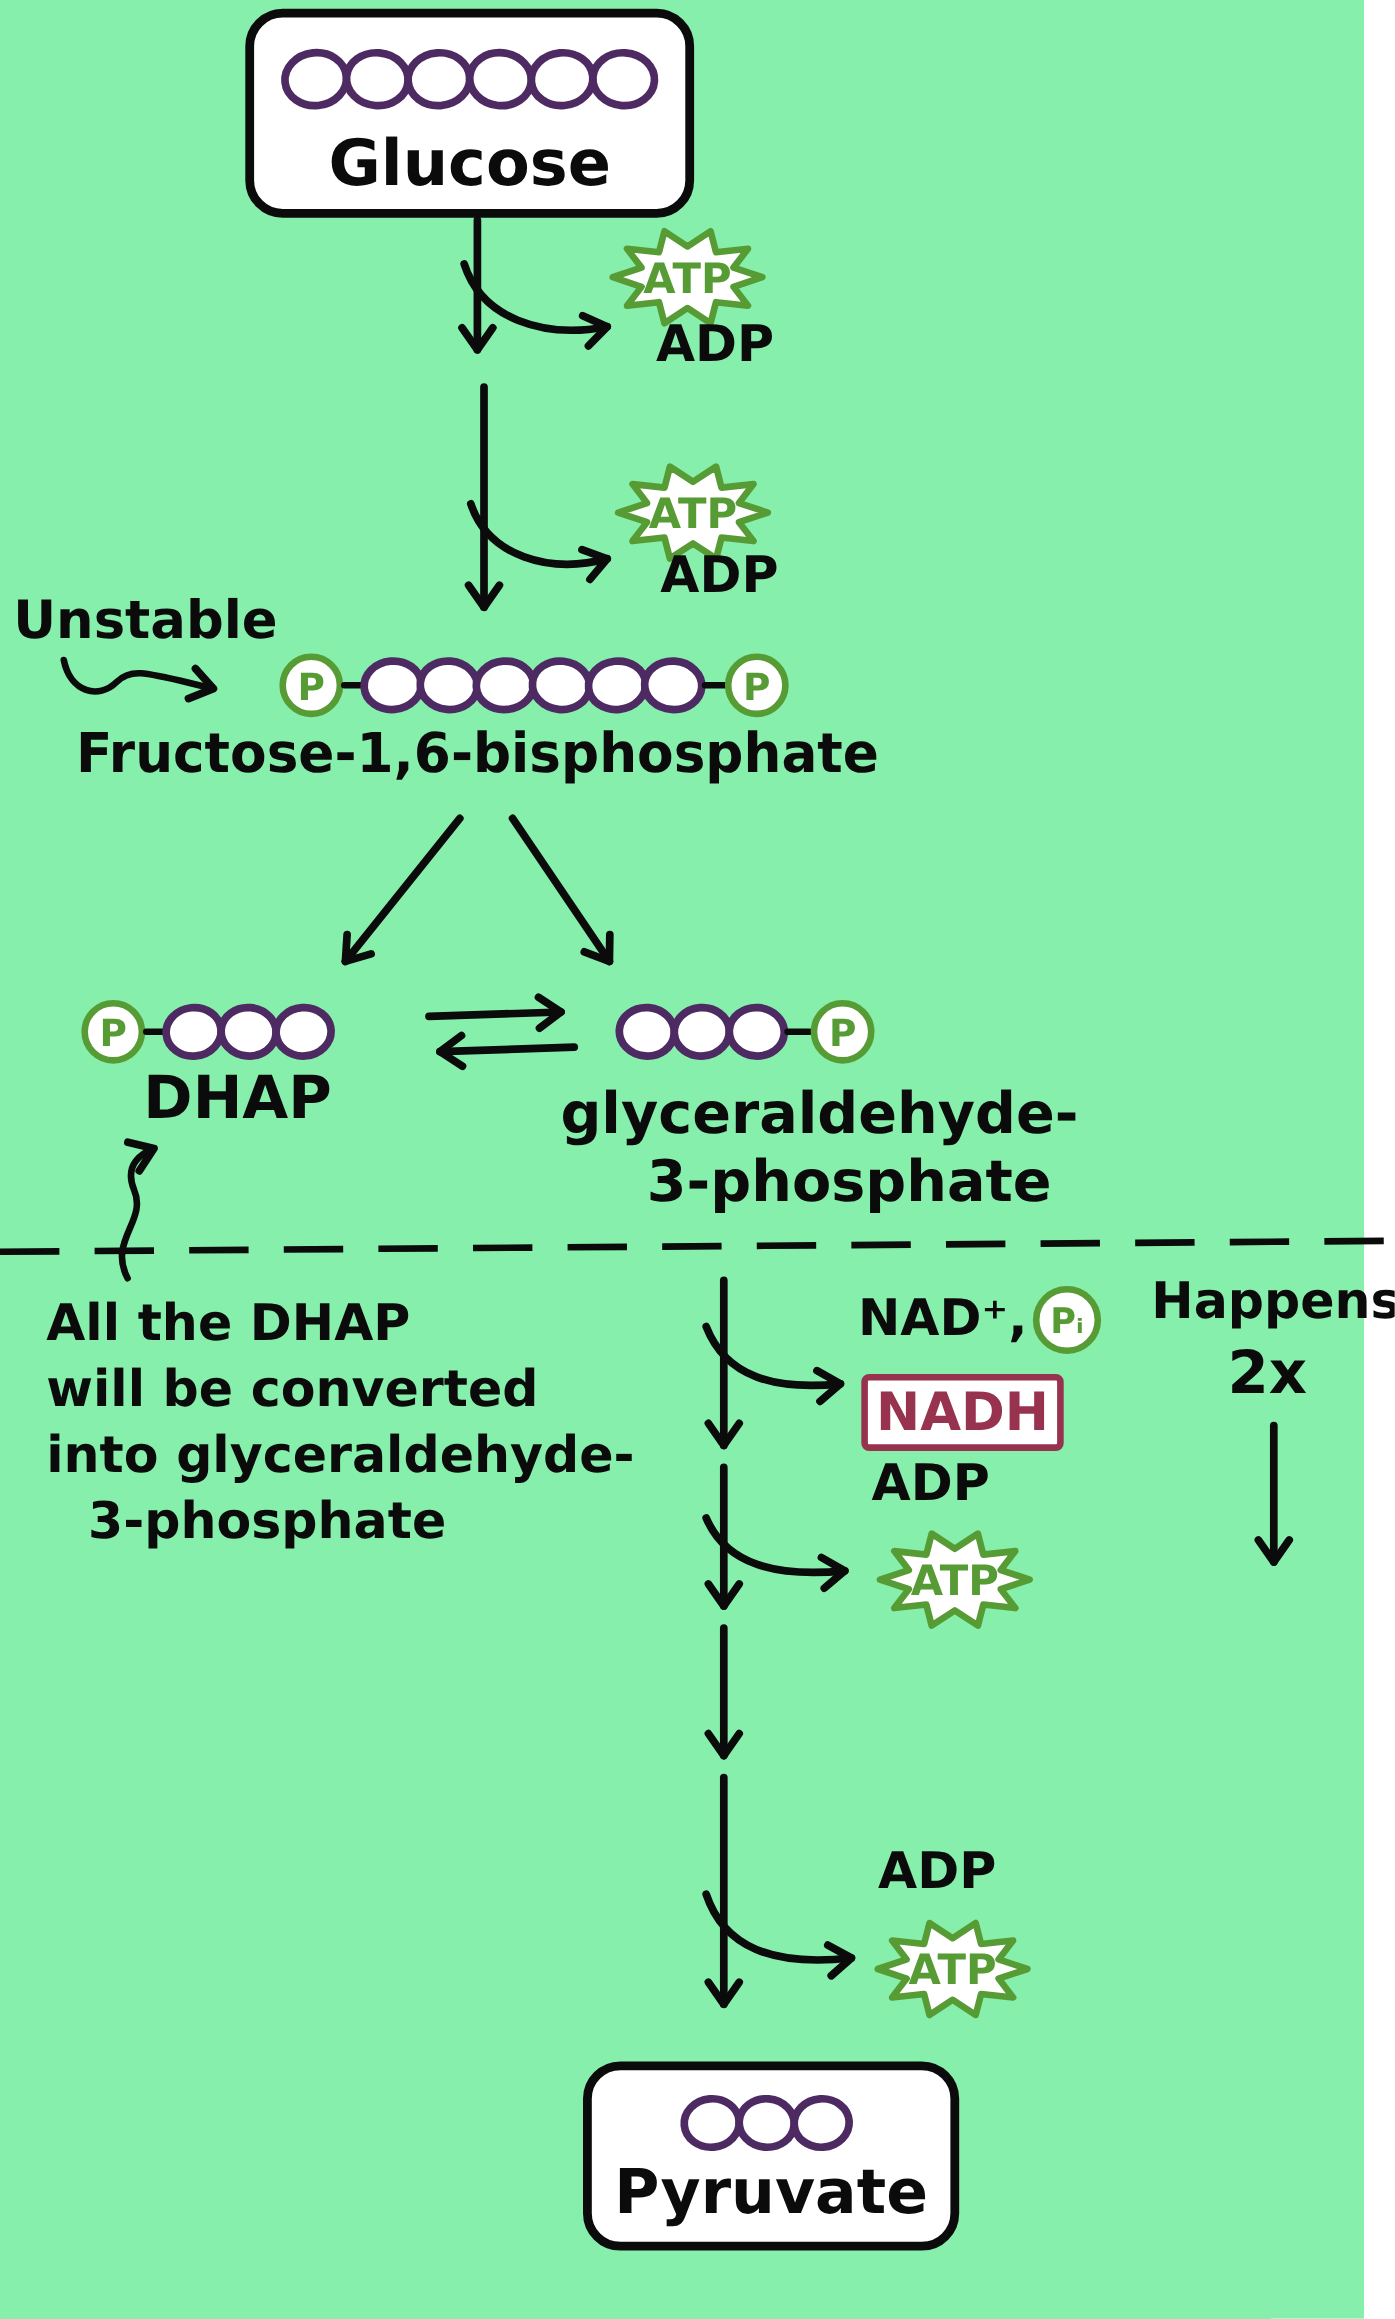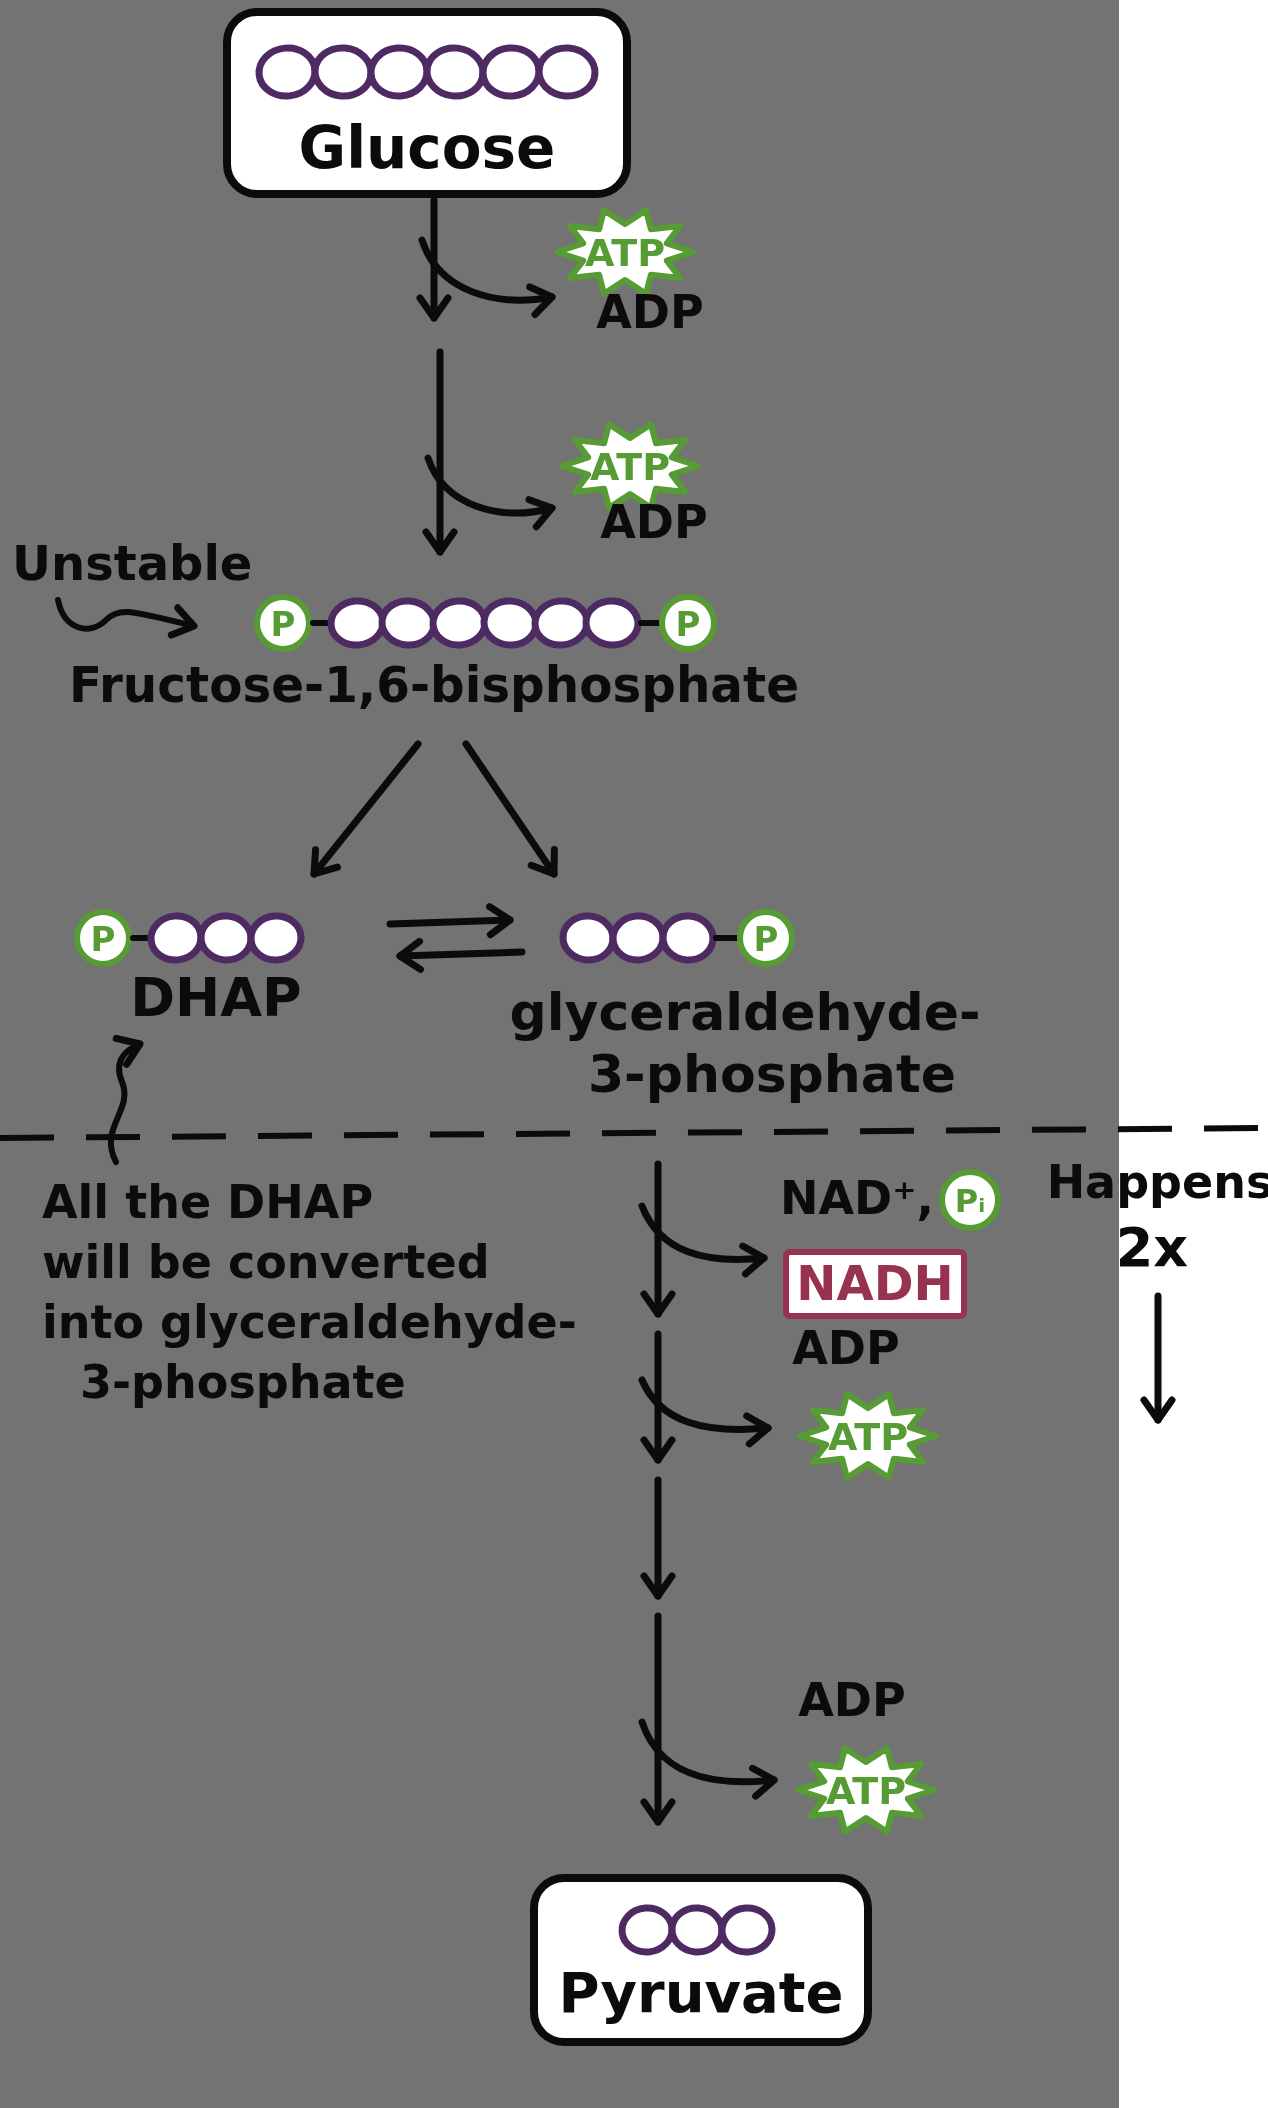--- a/index.html
+++ b/index.html
@@ -1,16 +1,16 @@
 <!DOCTYPE html>
 <html style="--ink: #0b0b0b; --purple: #4e2a63; --green: #579b35; --dark_red: #97334f; --paper: #ffffff;"><head>
 <meta charset="utf-8">
 <style>
   html, body { margin: 0; padding: 0; background: #ffffff; }
-  .page { width: 1119px; height: 2108px; position: relative; background: #737373; }
+  .page { width: 1240px; height: 2108px; position: relative; background: #86efac; }
   svg { display: block; }
   text {
     font-family: "DejaVu Sans", "Liberation Sans", sans-serif;
     font-weight: 700;
     fill: var(--ink, #0b0b0b);
   }
   .arrow {
     fill: none;
     stroke: var(--ink, #0b0b0b);
     stroke-width: 7;

